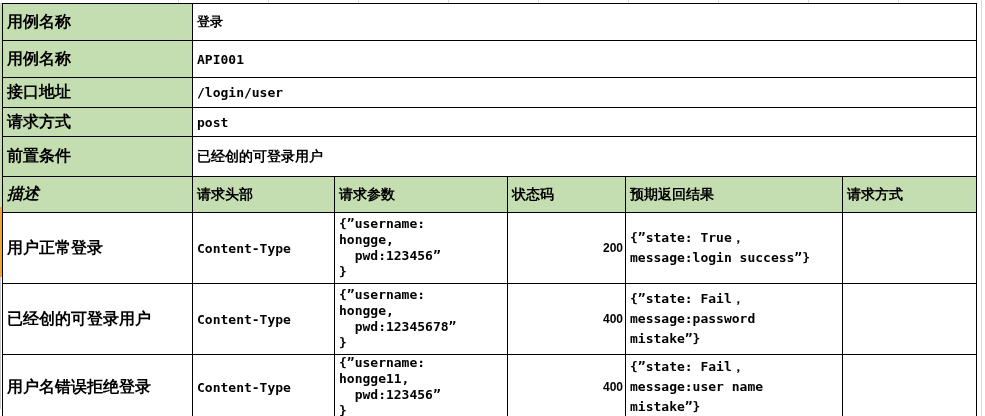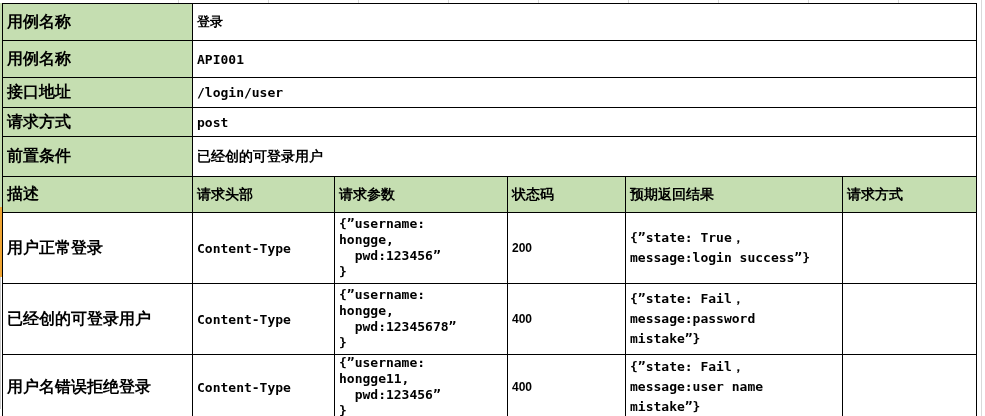--- a/index.html
+++ b/index.html
@@ -68,24 +68,25 @@
   }
   .expected {
     white-space: pre-wrap;
     line-height: 20px;
     padding-left: 4px;
   }
   .status {
     font-family: "Liberation Sans", sans-serif;
     font-weight: normal;
     font-size: 12px;
+    text-align: right;
     padding-right: 3px;
   }
   .h36 { height: 36px; } .h29 { height: 29px; } .h28 { height: 28px; }
-  .h39 { height: 39px; } .h35 { height: 35px; } .h70 { height: 70px; }
+  .h39 { height: 39px; } .h35 { height: 35px; font-style: italic; } .h70 { height: 70px; }
   .h61 { height: 61px; }
 </style>
 </head>
 <body>
 
 <div class="screen">
 
   <div class="tick top" style="left:178px"></div>
   <div class="tick top" style="left:268px"></div>
   <div class="tick top" style="left:358px"></div>

